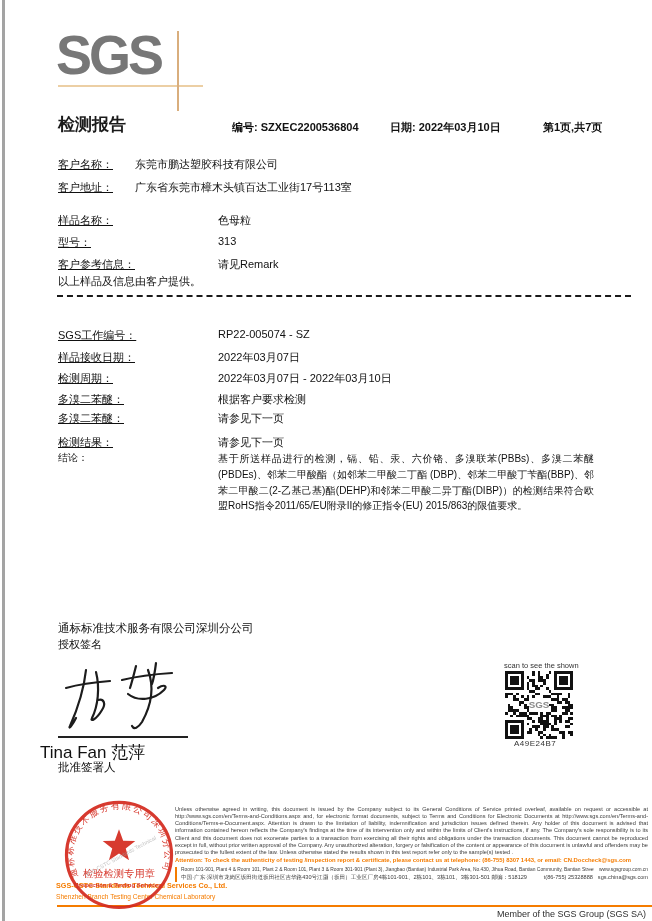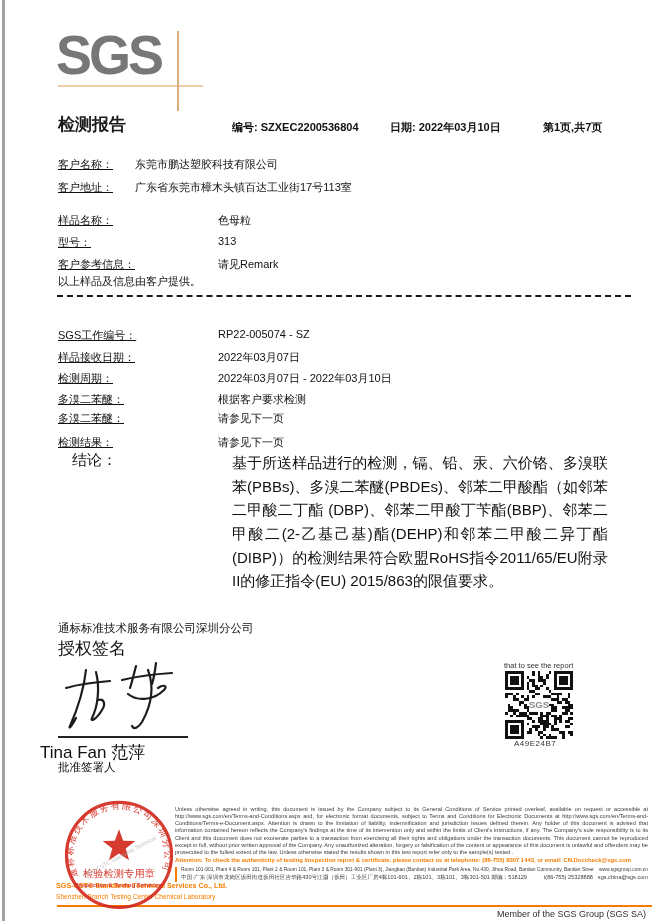--- a/index.html
+++ b/index.html
@@ -22,27 +22,27 @@
   
   .row { position:absolute; left:58px; display:flex; font-size:11px; color:#111; white-space:nowrap; }
   .row .lbl { flex:0 0 auto;text-decoration:underline; }
   .lblw-s { width:77px; }
   .lblw-l { width:160px; }
 
   .note { position:absolute; left:58px; top:274px; font-size:11px; color:#111; }
   .dashed-sep { position:absolute; left:57px; top:295px; width:574px; border-top:2px dashed #1a1a1a; }
 
   
-  .conclusion { position:absolute; left:72px; top:451px; display:flex; font-size:15px; color:#111; }
+  .conclusion { position:absolute; left:58px; top:451px; display:flex; font-size:10px; color:#111; }
   .conclusion .lbl { width:160px; flex:0 0 auto; }
   .conclusion .txt { width:376px; line-height:1.58; text-align:justify; }
 
   
   .sig-company { position:absolute; left:58px; top:621px; font-size:11.5px; color:#111; }
-  .sig-auth { position:absolute; left:58px; top:637px; font-size:17px; color:#111; }
+  .sig-auth { position:absolute; left:58px; top:637px; font-size:11px; color:#111; }
   .sig-svg { position:absolute; left:60px; top:660px; }
   .sig-line { position:absolute; left:58px; top:736px; width:130px; border-top:2px solid #222; }
   .sig-name { position:absolute; left:40px; top:741px; font-size:17px; color:#111; }
   .sig-role { position:absolute; left:58px; top:760px; font-size:11.5px; color:#111; }
 
   
   .qr-caption { position:absolute; left:504px; top:661px; font-size:7.5px; color:#333; }
   .qr-svg { position:absolute; left:505px; top:671px; }
   .qr-code-text { position:absolute; left:514px; top:739px; font-size:8px; color:#333; letter-spacing:0.5px; }
 
@@ -143,21 +143,21 @@
       <path d="M76,6 C74,14 72,22 70,28"></path>
       <path d="M96,3 C95,11 94,18 92,24"></path>
       <path d="M88,10 C94,26 92,44 82,62 C78,68 74,70 72,66"></path>
       <path d="M68,34 C78,42 94,40 104,30 C108,26 104,24 98,28"></path>
     </g>
   </svg>
   <div class="sig-line"></div>
   <div class="sig-name">Tina Fan 范萍</div>
   <div class="sig-role">批准签署人</div>
 
-  <div class="qr-caption">that to see the report</div>
+  <div class="qr-caption">scan to see the shown</div>
   <svg class="qr-svg" width="68" height="68" viewBox="0 0 25 25" shape-rendering="crispEdges">
     <rect x="0" y="0" width="25" height="25" fill="#ffffff"></rect>
     <g class="modules" fill="#111111">
         <rect x="10" y="0" width="1" height="1"></rect>
         <rect x="12" y="0" width="1" height="1"></rect>
         <rect x="16" y="0" width="1" height="1"></rect>
         <rect x="10" y="1" width="1" height="1"></rect>
         <rect x="12" y="1" width="1" height="1"></rect>
         <rect x="15" y="1" width="1" height="1"></rect>
         <rect x="8" y="2" width="1" height="1"></rect>

